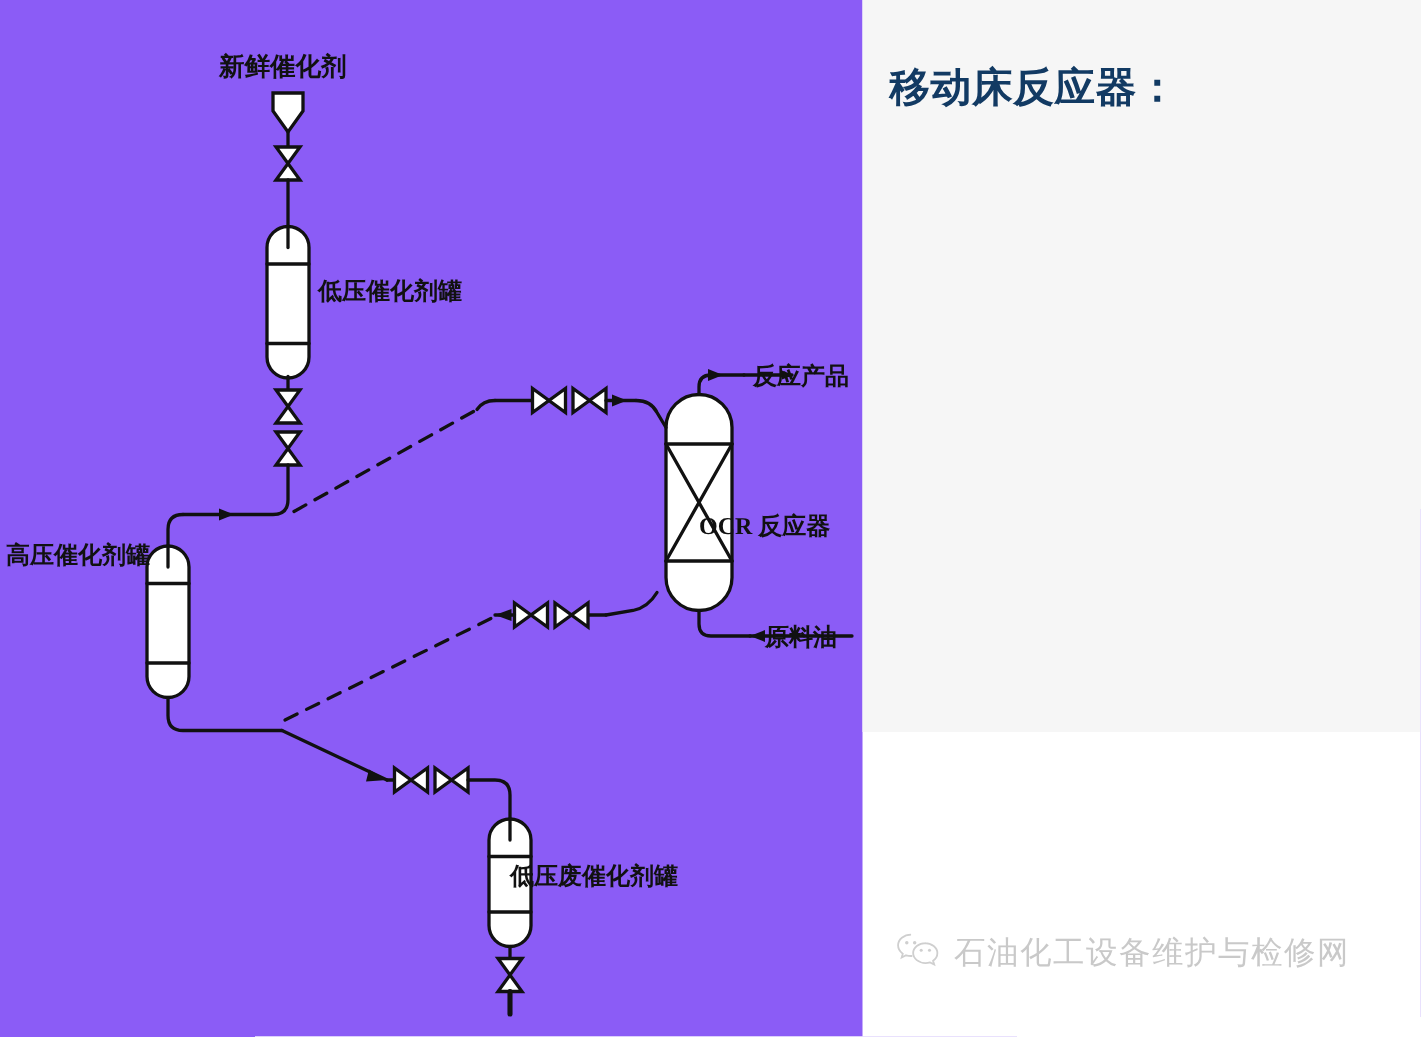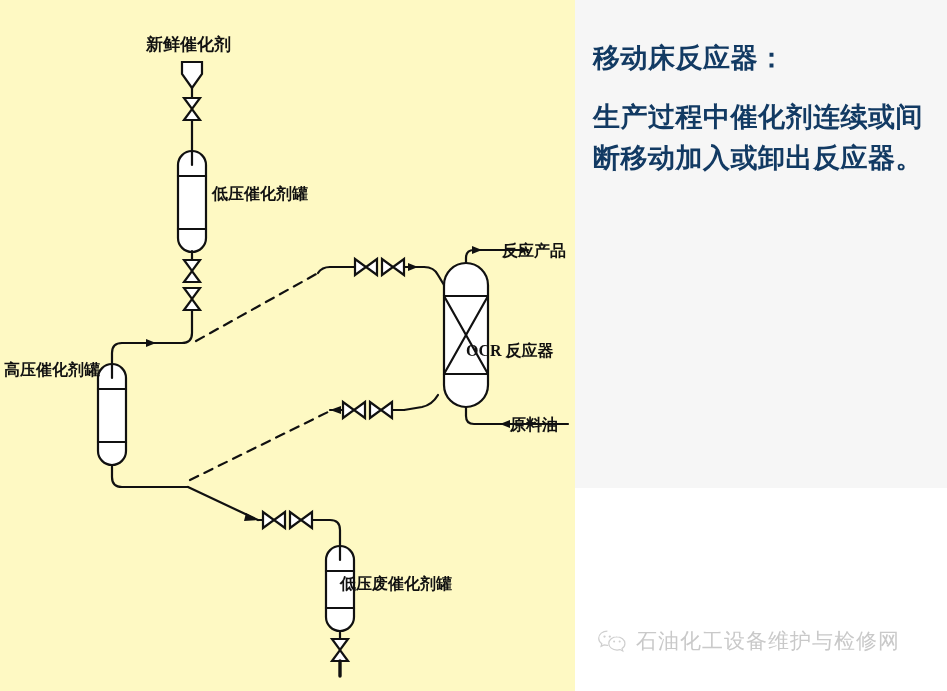--- a/index.html
+++ b/index.html
@@ -17,21 +17,21 @@
     overflow: hidden;
     background: #ffffff;
   }
   
   #diagram-panel {
     position: absolute;
     left: 0;
     top: 0;
     width: 575px;
     height: 691px;
-    background: #fef9c3;
+    background: #8b5cf6;
   }
   #pfd-svg {
     position: absolute;
     left: 0;
     top: 0;
     display: block;
   }
   .pfd-label {
     font-family: "Liberation Serif", "DejaVu Serif", serif;
     font-weight: bold;
@@ -61,21 +61,21 @@
   #heading {
     margin-bottom: 18px;
   }
   #footer {
     position: absolute;
     left: 575px;
     bottom: 30px;
     width: 372px;
     height: 40px;
     display: flex;
-    align-items: center;
+    align-items: flex-start;
     padding-left: 22px;
     box-sizing: border-box;
   }
   #wechat-icon {
     width: 30px;
     height: 24px;
     margin-right: 9px;
     flex: 0 0 auto;
   }
   #footer-text {
@@ -224,21 +224,20 @@
       <text class="pfd-label" x="4" y="375" font-size="16">高压催化剂罐</text>
       <text class="pfd-label" x="340" y="589" font-size="16">低压废催化剂罐</text>
       <text class="pfd-label" x="466" y="356" font-size="16">OCR 反应器</text>
       <text class="pfd-label" x="502" y="256" font-size="16">反应产品</text>
       <text class="pfd-label" x="510" y="430" font-size="16">原料油</text>
     </svg>
   </div>
 
   <div id="text-panel">
     <p class="para" id="heading">移动床反应器：</p>
-    <p class="para">生产过程中催化剂连续或间断移动加入或卸出反应器。</p>
   </div>
 
   <div id="footer">
     <svg id="wechat-icon" viewBox="0 0 32 26">
       <g fill="none" stroke="#cfcfcf" stroke-width="1.3">
         <path d="M11,2.2 C5.8,2.2 1.6,5.7 1.6,10 c0,2.4 1.3,4.6 3.4,6 L4.2,18.8 L7.4,17.2
                  c1.1,0.3 2.3,0.5 3.6,0.5 c0.3,0 0.6,0 0.9,0"></path>
         <path d="M21.5,8.4 c-5,0 -9,3.2 -9,7.2 c0,4 4,7.2 9,7.2 c1.1,0 2.2,-0.2 3.2,-0.5
                  l3,1.5 l-0.8,-2.6 c1.9,-1.3 3.1,-3.3 3.1,-5.6 c0,-4 -4.1,-7.2 -9.1,-7.2 z"></path>
       </g>

